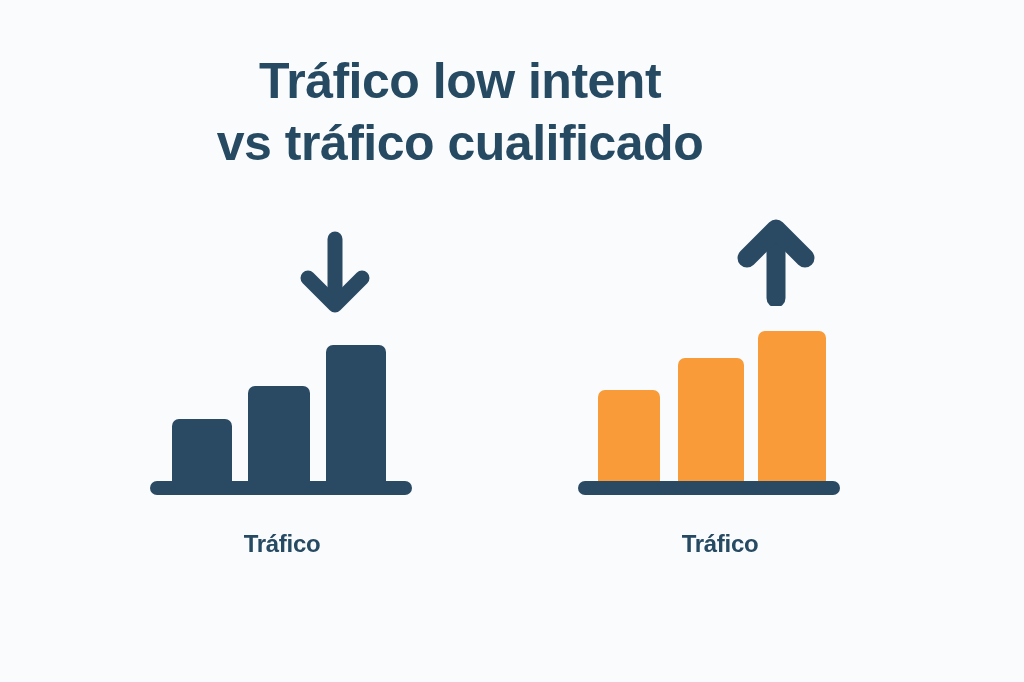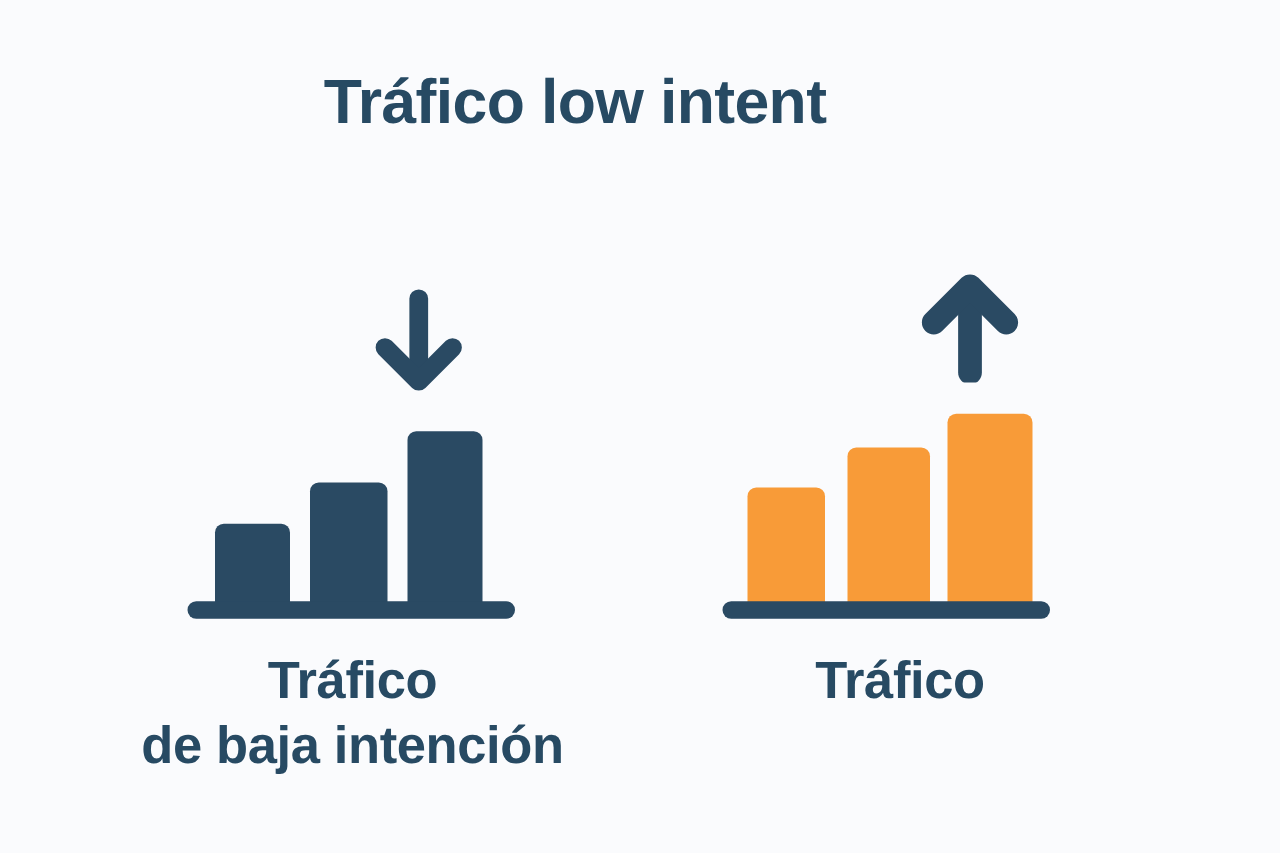--- a/index.html
+++ b/index.html
@@ -90,36 +90,37 @@
   .arrow.down { left: 198px; top: 20px;  width: 74px; height: 86px; }
   .arrow.up   { left: 196px; top: 0px;   width: 80px; height: 96px; }
 
   
   .caption {
     position: absolute;
     top: 518px;
     width: 460px;
     text-align: center;
     color: #274A63;
-    font-size: 42px;
+    font-size: 24px;
     font-weight: 700;
     line-height: 52px;
     letter-spacing: -0.3px;
   }
   .caption.left-cap  { left: 52px; }
   .caption.right-cap { left: 490px; }
   .caption-line { display: block; white-space: nowrap; }
 </style>
 </head>
 <body>
 
 <div class="canvas">
 
   <div class="title">
     <span class="title-line">Tráfico low intent</span>
+    <span class="title-line">vs tráfico cualificado</span>
   </div>
 
   <div class="chart-group left">
     <div class="plot">
 
       <div class="arrow down">
         <svg width="74" height="86" viewBox="0 0 74 86" xmlns="http://www.w3.org/2000/svg">
           <g fill="none" stroke="#2A4A63" stroke-width="15" stroke-linecap="round" stroke-linejoin="round">
             <line x1="37" y1="9" x2="37" y2="68"></line>
             <polyline points="10,48 37,75 64,48"></polyline>
@@ -150,20 +151,19 @@
       <div class="bar orange bar-1"></div>
       <div class="bar orange bar-2"></div>
       <div class="bar orange bar-3"></div>
 
       <div class="baseline"></div>
     </div>
   </div>
 
   <div class="caption left-cap">
     <span class="caption-line">Tráfico</span>
-    <span class="caption-line">de baja intención</span>
   </div>
 
   <div class="caption right-cap">
     <span class="caption-line">Tráfico</span>
   </div>
 
 </div>
 
 </body></html>

